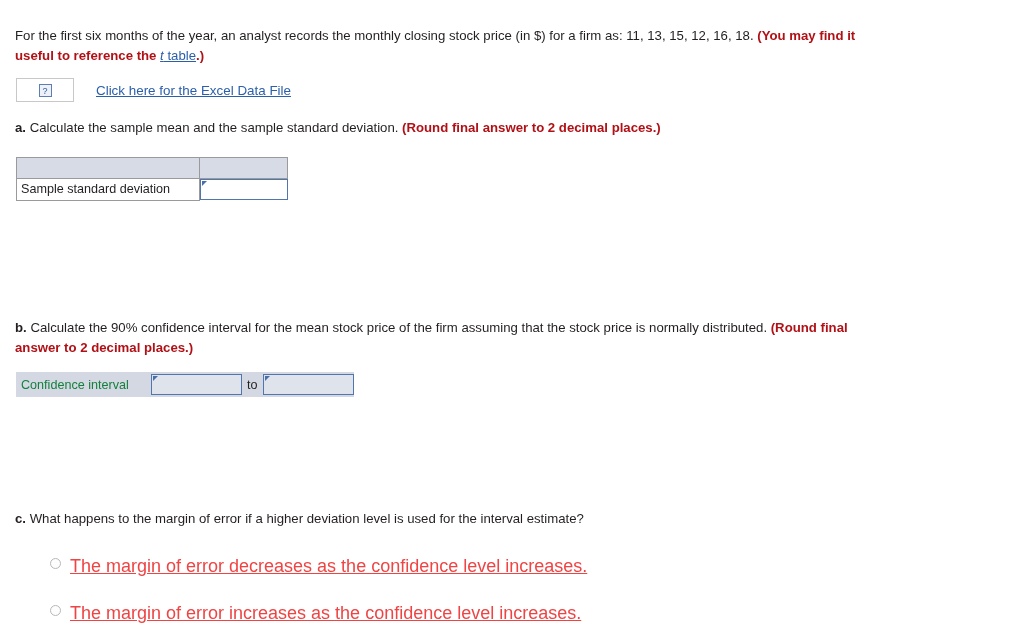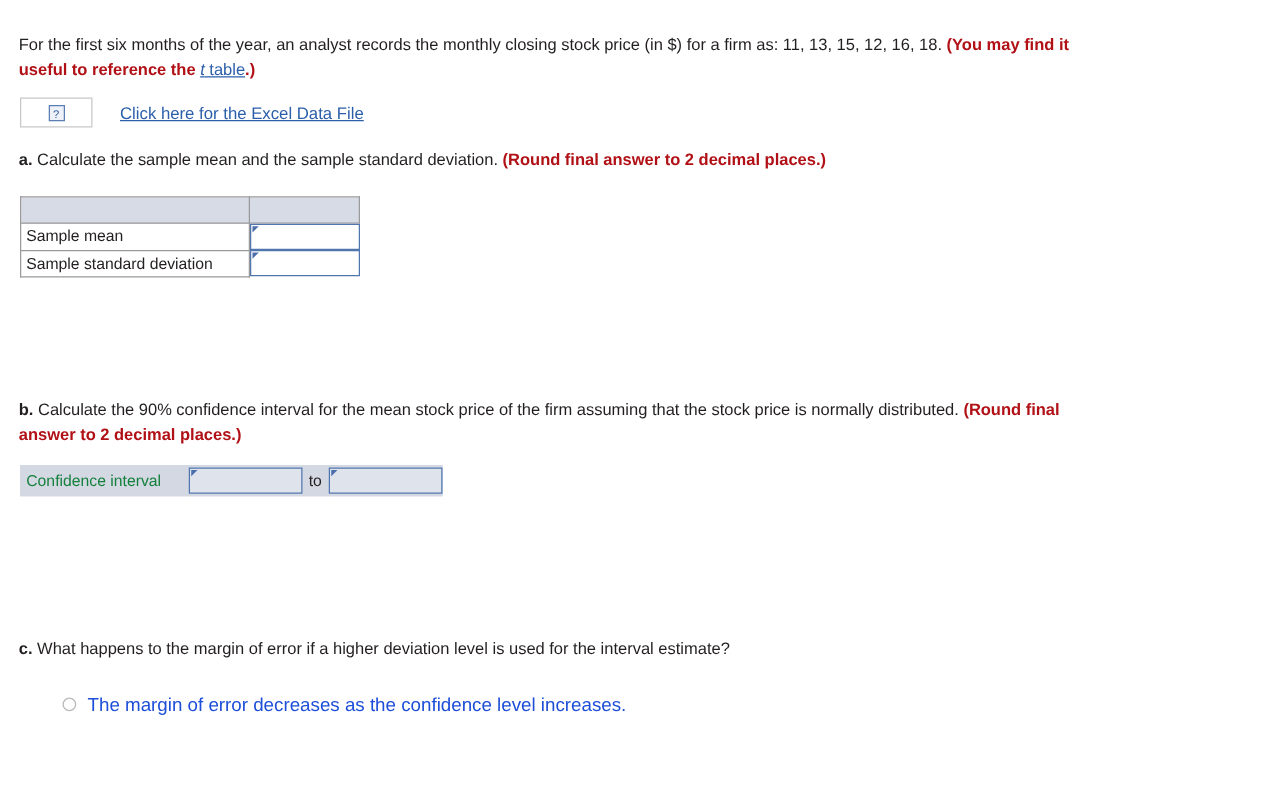--- a/index.html
+++ b/index.html
@@ -201,24 +201,25 @@
     border: 1px solid #b8b8b8;
     border-radius: 50%;
     background: #fdfdfd;
     margin-top: 3px;
     margin-right: 9px;
     flex: none;
     cursor: pointer;
     box-sizing: border-box;
   }
   .choice-label {
-    font-size: 15px;
-    color: #1d4ed8;
+    font-size: 18px;
+    color: #ef4444;
     line-height: 1.3;
     white-space: nowrap;
+    text-decoration: underline;
   }
 </style>
 </head>
 <body>
 
 <div class="page">
 
   <div class="intro">
     <span>For the first six months of the year, an analyst records the monthly closing stock price (in $) for a firm as: 11, 13, 15, 12, 16, 18. </span><span class="red-bold">(You may find it useful to reference the </span><a class="tlink"><span class="ital">t</span><span> table</span></a><span class="red-bold">.)</span>
   </div>
@@ -232,26 +233,20 @@
 
   <div class="part part-a">
     <b>a.</b><span> Calculate the sample mean and the sample standard deviation. </span><span class="red-bold">(Round final answer to 2 decimal places.)</span>
   </div>
 
   <table class="tbl-a">
     <tbody>
         <tr>
       <td class="hdr c1"></td>
       <td class="hdr c2"></td>
-    </tr>
-    <tr>
-      <td class="lbl">Sample mean</td>
-      <td class="fieldcell">
-        <div class="inputbox"></div>
-      </td>
     </tr>
     <tr>
       <td class="lbl">Sample standard deviation</td>
       <td class="fieldcell">
         <div class="inputbox"></div>
       </td>
     </tr>
   </tbody>
     </table>
 
@@ -276,15 +271,19 @@
 
   <div class="part part-c">
     <b>c.</b><span> What happens to the margin of error if a higher deviation level is used for the interval estimate?</span>
   </div>
 
   <div class="choices">
     <div class="choice">
       <span class="radio"></span>
       <span class="choice-label">The margin of error decreases as the confidence level increases.</span>
     </div>
+    <div class="choice">
+      <span class="radio"></span>
+      <span class="choice-label">The margin of error increases as the confidence level increases.</span>
+    </div>
   </div>
 
 </div>
 
 </body></html>

